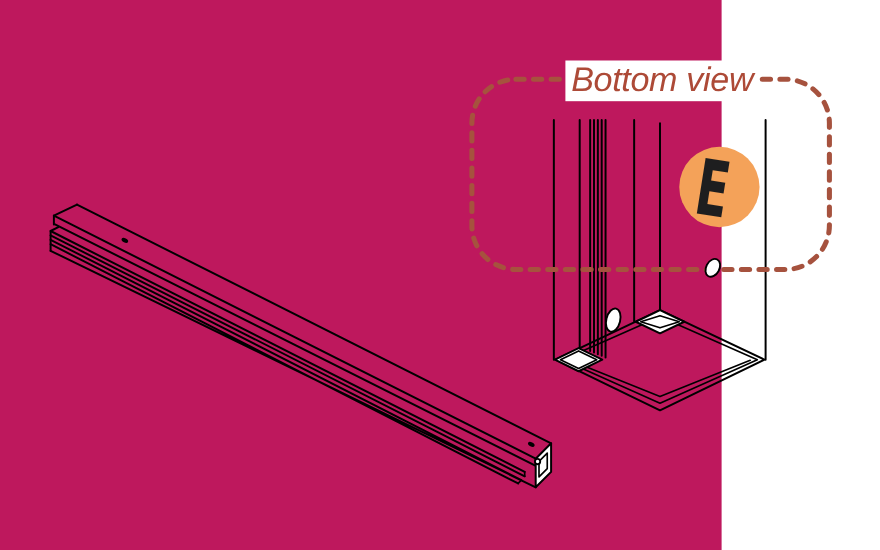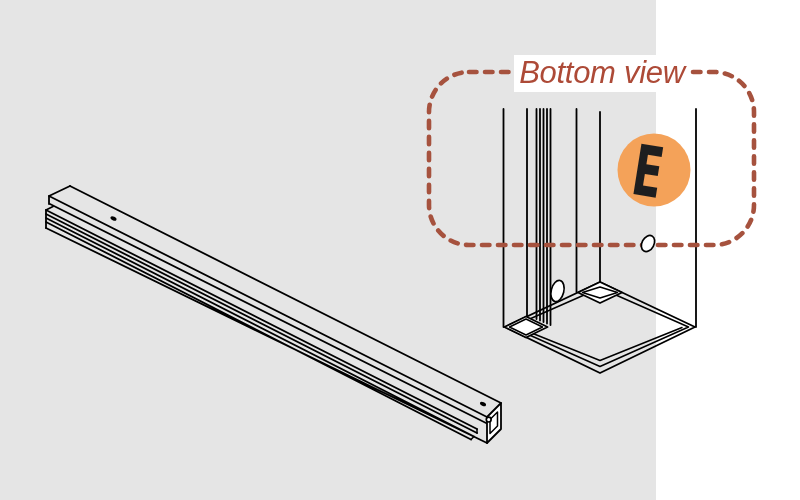--- a/index.html
+++ b/index.html
@@ -8,21 +8,21 @@
     background: #ffffff;
     width: 800px;
     height: 500px;
     overflow: hidden;
     font-family: "Liberation Sans", sans-serif;
   }
   .stage {
     position: relative;
     width: 656px;
     height: 500px;
-    background: #e5e5e5;
+    background: #be185d;
   }
   svg { display: block; }
   .part-line {
     fill: none;
     stroke: #000000;
     stroke-width: 1.8;
     stroke-linecap: round;
     stroke-linejoin: round;
   }
   .part-line-thin {

